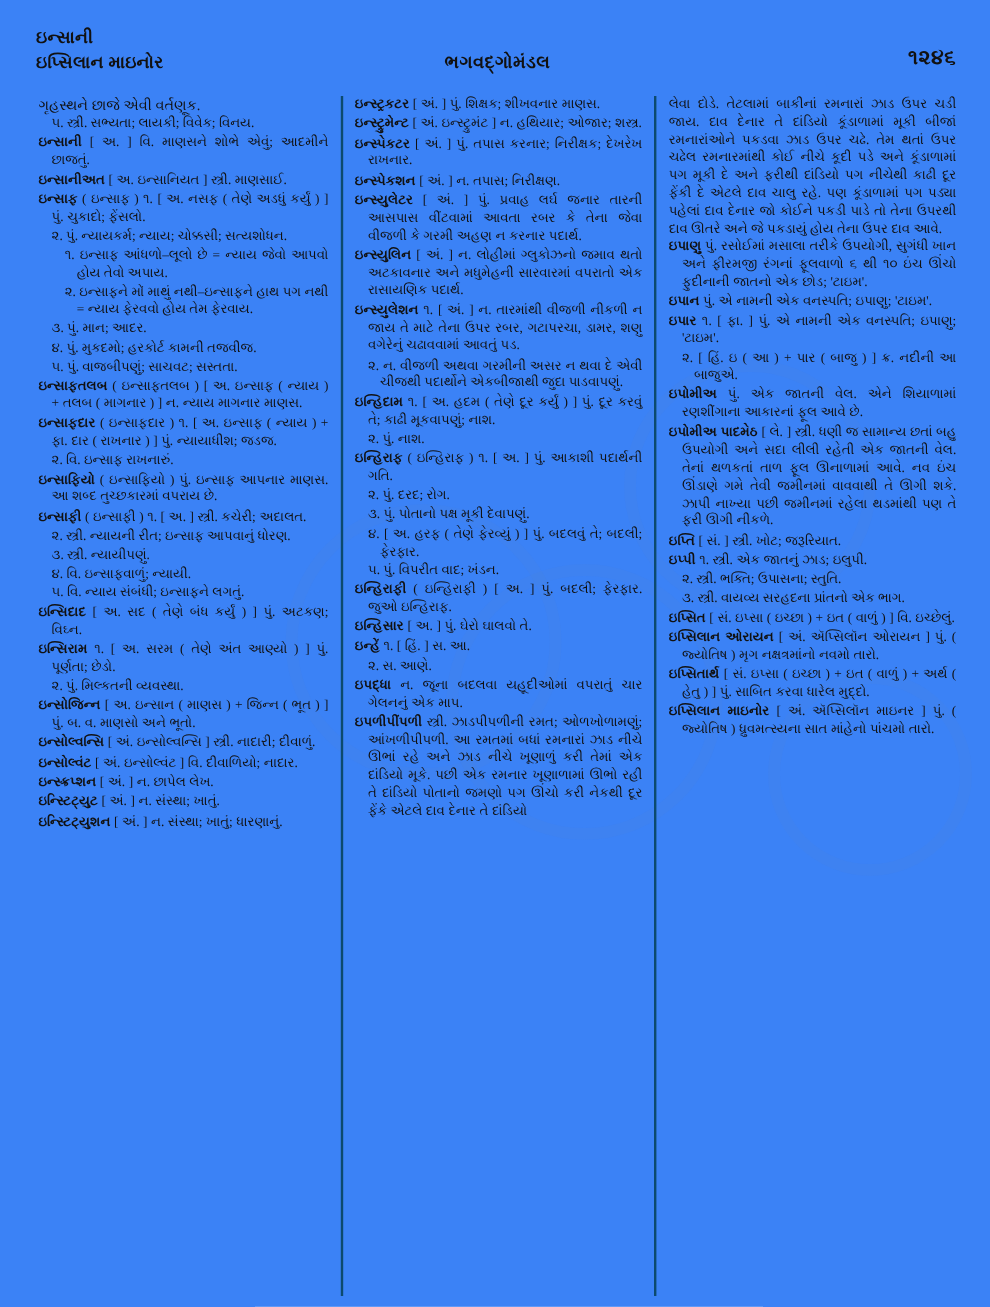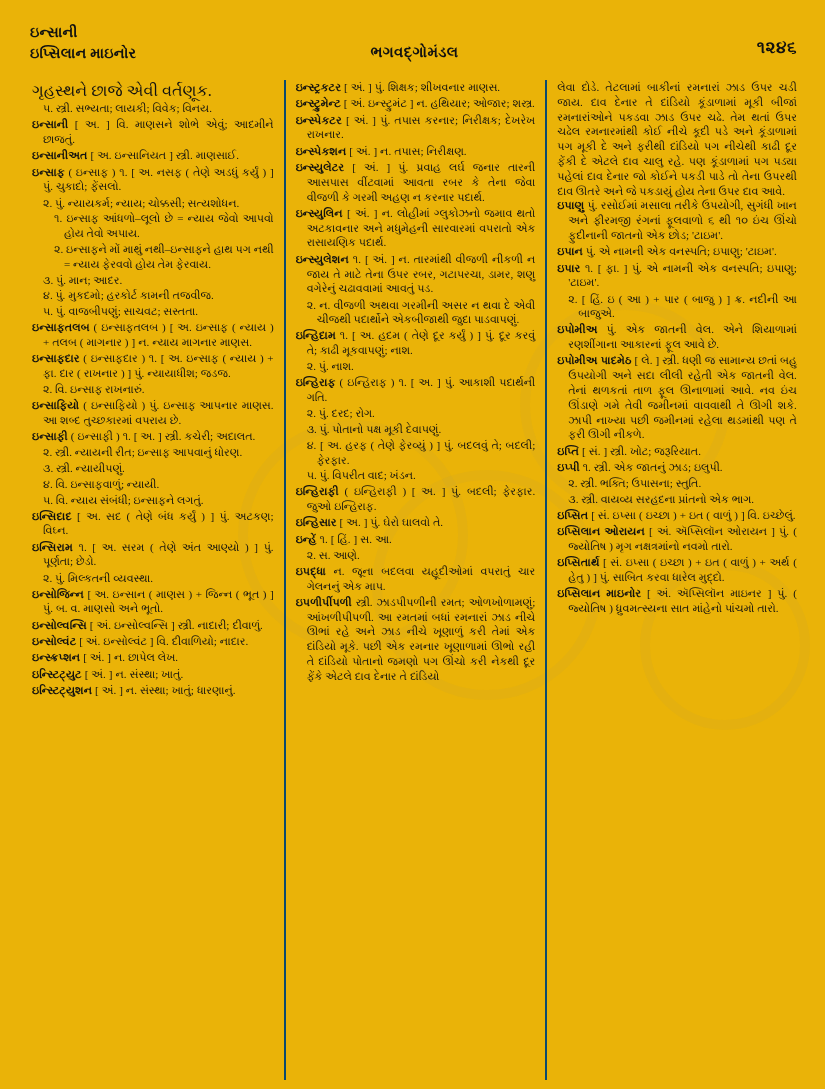--- a/index.html
+++ b/index.html
@@ -14,21 +14,21 @@
     color: #111111;
     position: relative;
     overflow: hidden;
   }
   .page {
     position: relative;
     width: 825px;
     height: 1089px;
     box-sizing: border-box;
     padding: 22px 18px 10px 22px;
-    background: #eab308;
+    background: #3b82f6;
   }
   
   .watermark {
     position: absolute;
     border-radius: 50%;
     border: 10px solid rgba(120,130,150,0.05);
     pointer-events: none;
   }
   .wm1 { width: 210px; height: 210px; left: 238px; top: 420px; }
   .wm2 { width: 210px; height: 210px; left: 372px; top: 470px; }
@@ -113,21 +113,21 @@
   
   .sub {
     font-size: 11.1px;
     line-height: 1.335;
     padding-left: 32px;
     text-indent: -10px;
     text-align: justify;
     margin-bottom: 1px;
   }
   .cont {
-    font-size: 16px;
+    font-size: 12px;
     line-height: 1.335;
     text-align: justify;
     padding-left: 11px;
     text-indent: -11px;
   }
   .plain {
     font-size: 11.1px;
     line-height: 1.335;
     text-align: justify;
   }

